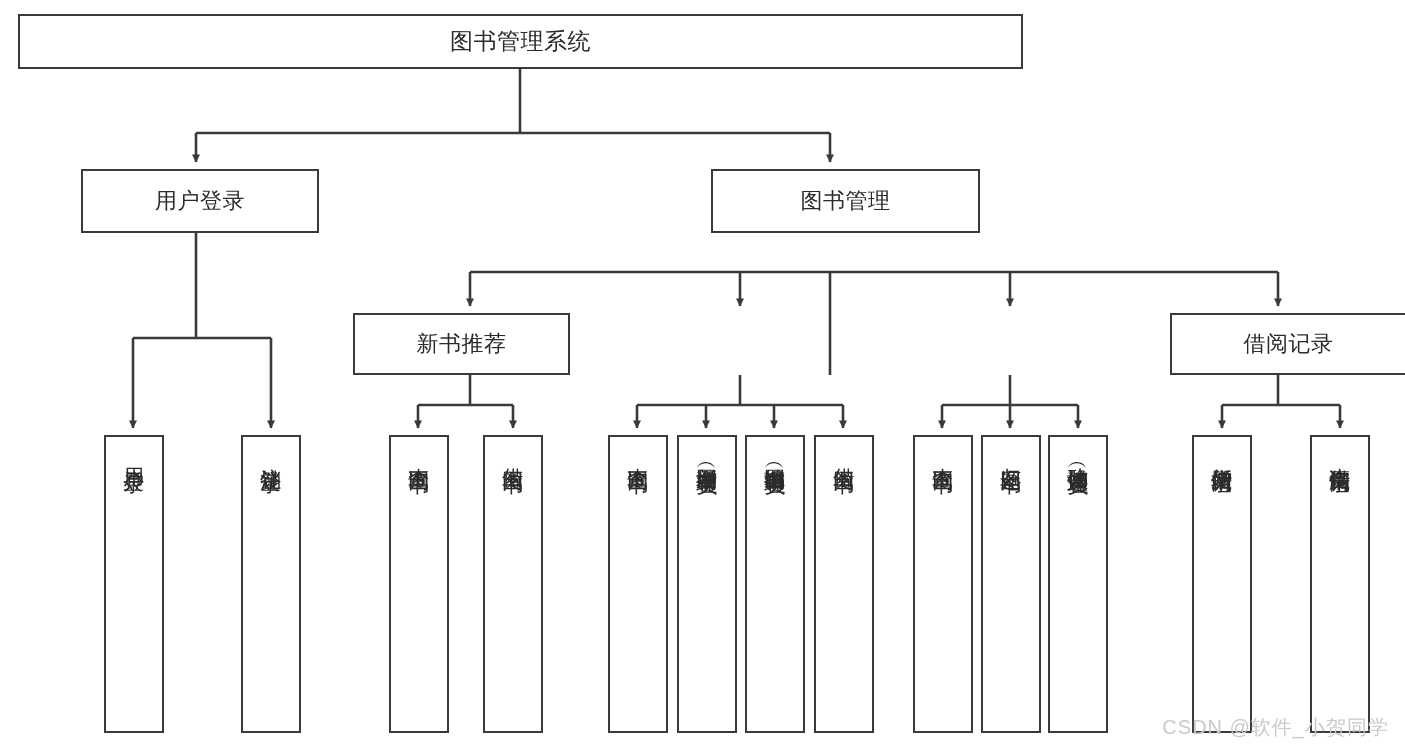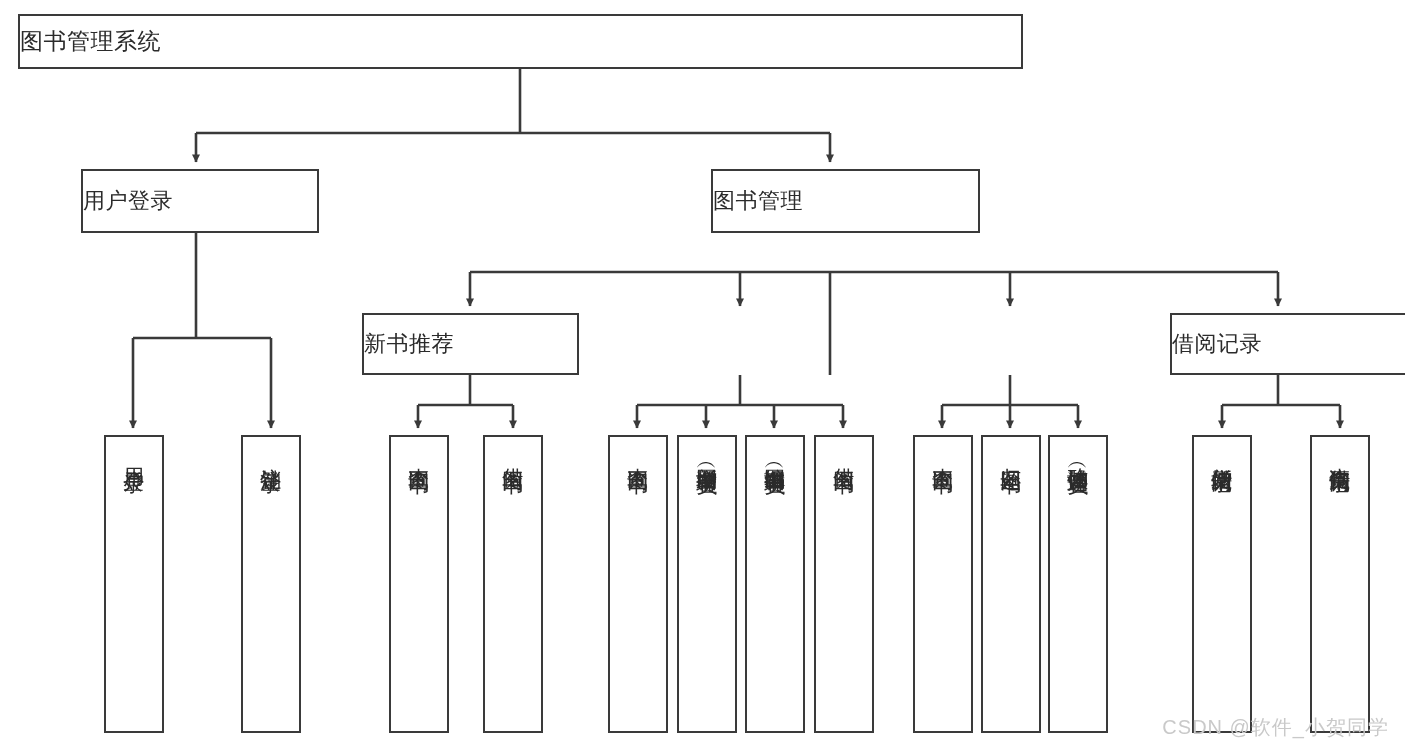--- a/index.html
+++ b/index.html
@@ -26,21 +26,21 @@
     height: 747px;
     pointer-events: none;
   }
   .node {
     position: absolute;
     box-sizing: border-box;
     background: #ffffff;
     border: 2px solid #3a3a3a;
     display: flex;
     align-items: center;
-    justify-content: flex-start;
+    justify-content: center;
     color: #2b2b2b;
     z-index: 2;
   }
   .node .label {
     display: block;
     text-align: center;
     line-height: 1.18;
     letter-spacing: 0.5px;
   }
   
@@ -58,21 +58,21 @@
     font-size: 22px;
   }
   .node.n-user-login  { left: 81px;  width: 238px; }
   .node.n-book-manage { left: 711px; width: 269px; }
   
   .node.lvl3 {
     top: 313px;
     height: 62px;
     font-size: 22px;
   }
-  .node.n-new-book   { left: 362px;  width: 217px; }
+  .node.n-new-book   { left: 353px;  width: 217px; }
   .node.n-borrow     { left: 632px;  width: 217px; }
   .node.n-current    { left: 902px;  width: 217px; }
   .node.n-record     { left: 1170px; width: 237px; }
   
   .node.leaf {
     top: 435px;
     height: 298px;
     width: 60px;
     font-size: 21px;
     align-items: flex-start;

